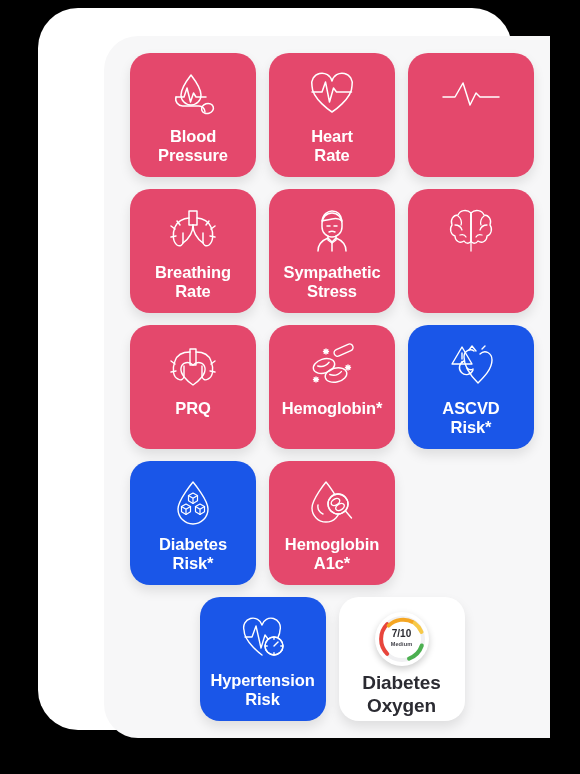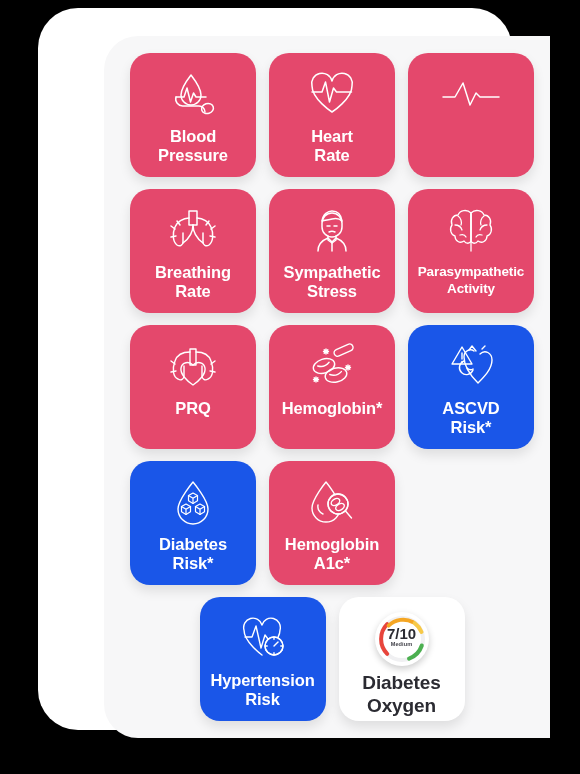--- a/index.html
+++ b/index.html
@@ -117,21 +117,21 @@
     margin-top: 2px;
   }
   .gauge-text {
     position: absolute;
     left: 0; right: 0;
     text-align: center;
     top: 16px;
   }
   .gauge-score {
     color: #2b2b32;
-    font-size: 15px;
+    font-size: 10px;
     font-weight: 700;
     line-height: 12px;
     display: block;
   }
   .gauge-level {
     color: #44444c;
     font-size: 5.6px;
     font-weight: 700;
     line-height: 8px;
     display: block;
@@ -224,24 +224,20 @@
 
         <div class="metric-card pink">
           <div class="card-icon">
             <svg width="48" height="46" viewBox="0 0 48 46" fill="none" stroke="#ffffff" stroke-width="1.3" stroke-linecap="round" stroke-linejoin="round">
               <path d="M24 6 C20 2 13 3 11 8 C6 8 3 13 5 18 C2 22 4 28 8 29 C8 34 13 37 17 34 C19 37 23 37 24 34 Z"></path>
               <path d="M24 6 C28 2 35 3 37 8 C42 8 45 13 43 18 C46 22 44 28 40 29 C40 34 35 37 31 34 C29 37 25 37 24 34 Z"></path>
               <path d="M24 7 v37"></path>
               <path d="M11 9 c3 2 4 6 3 9 M8 18 c3 0 6 2 7 5 M13 28 c3 -1 5 0 6 2"></path>
               <path d="M37 9 c-3 2 -4 6 -3 9 M40 18 c-3 0 -6 2 -7 5 M35 28 c-3 -1 -5 0 -6 2"></path>
             </svg>
-          </div>
-          <div class="card-label small">
-            <span>Parasympathetic</span><br>
-            <span>Activity</span>
           </div>
         </div>
 
         <div class="metric-card pink">
           <div class="card-icon">
             <svg width="54" height="46" viewBox="0 0 54 46" fill="none" stroke="#ffffff" stroke-width="1.4" stroke-linecap="round" stroke-linejoin="round">
               <path d="M24 6 h6 v16 h-6 z"></path>
               <path d="M24 9 C17 9 11 12 9 18 C6 26 7 34 12 36 C15 38 18 36 18 33 v-10"></path>
               <path d="M30 9 C37 9 43 12 45 18 C48 26 47 34 42 36 C39 38 36 36 36 33 v-10"></path>
               <path d="M9 21 l-4 -3 M10 28 l-5 1 M45 21 l4 -3 M44 28 l5 1"></path>

